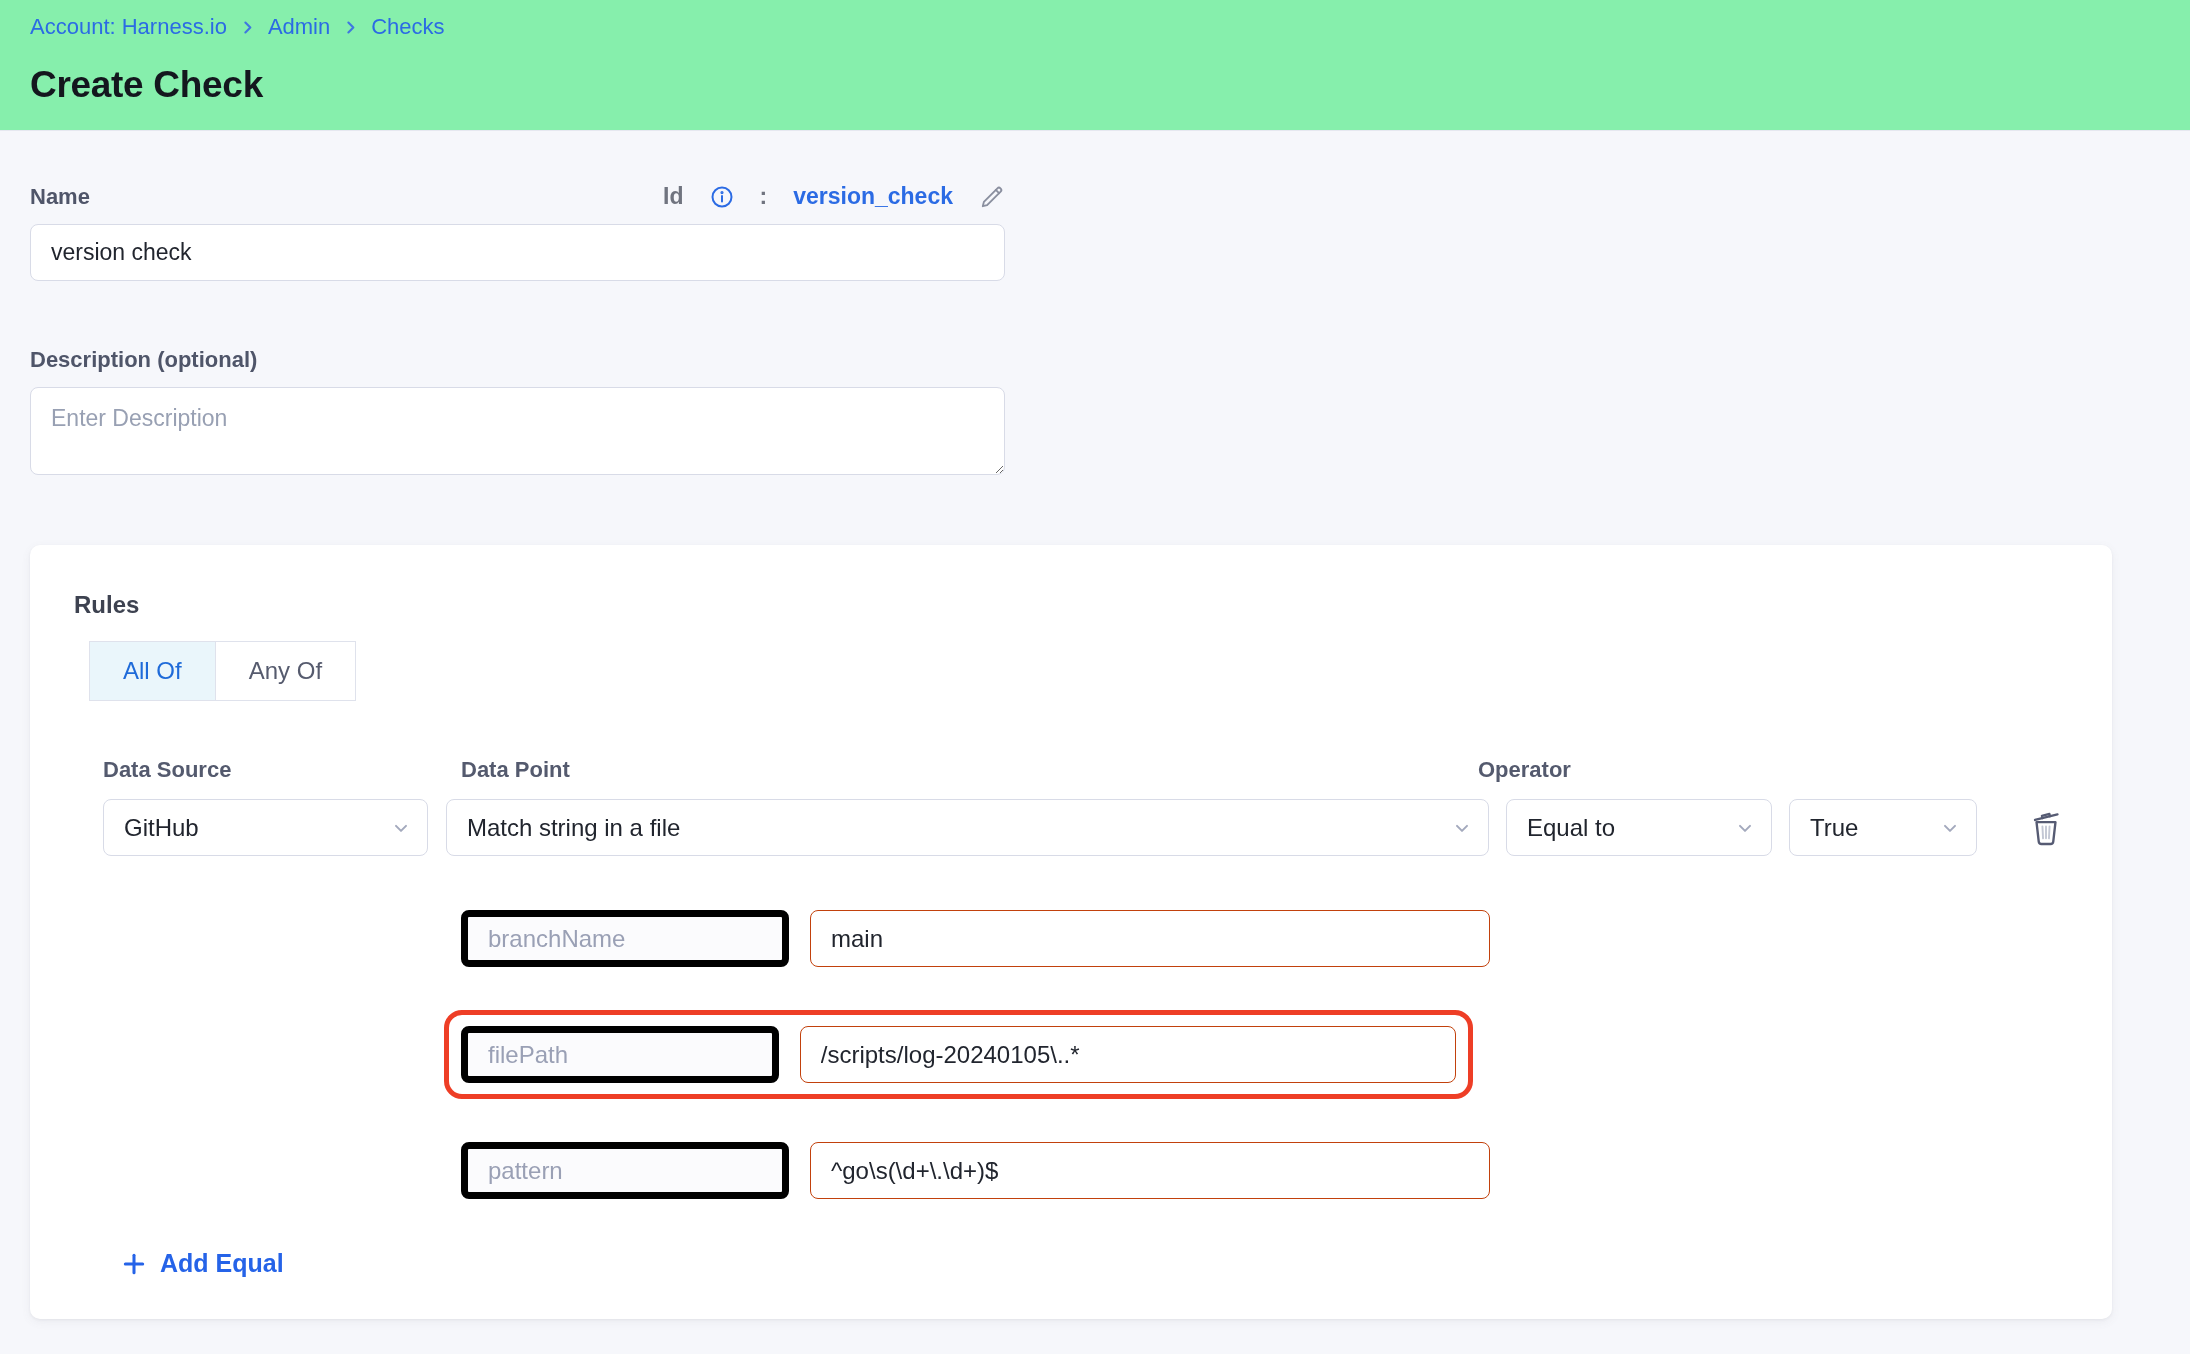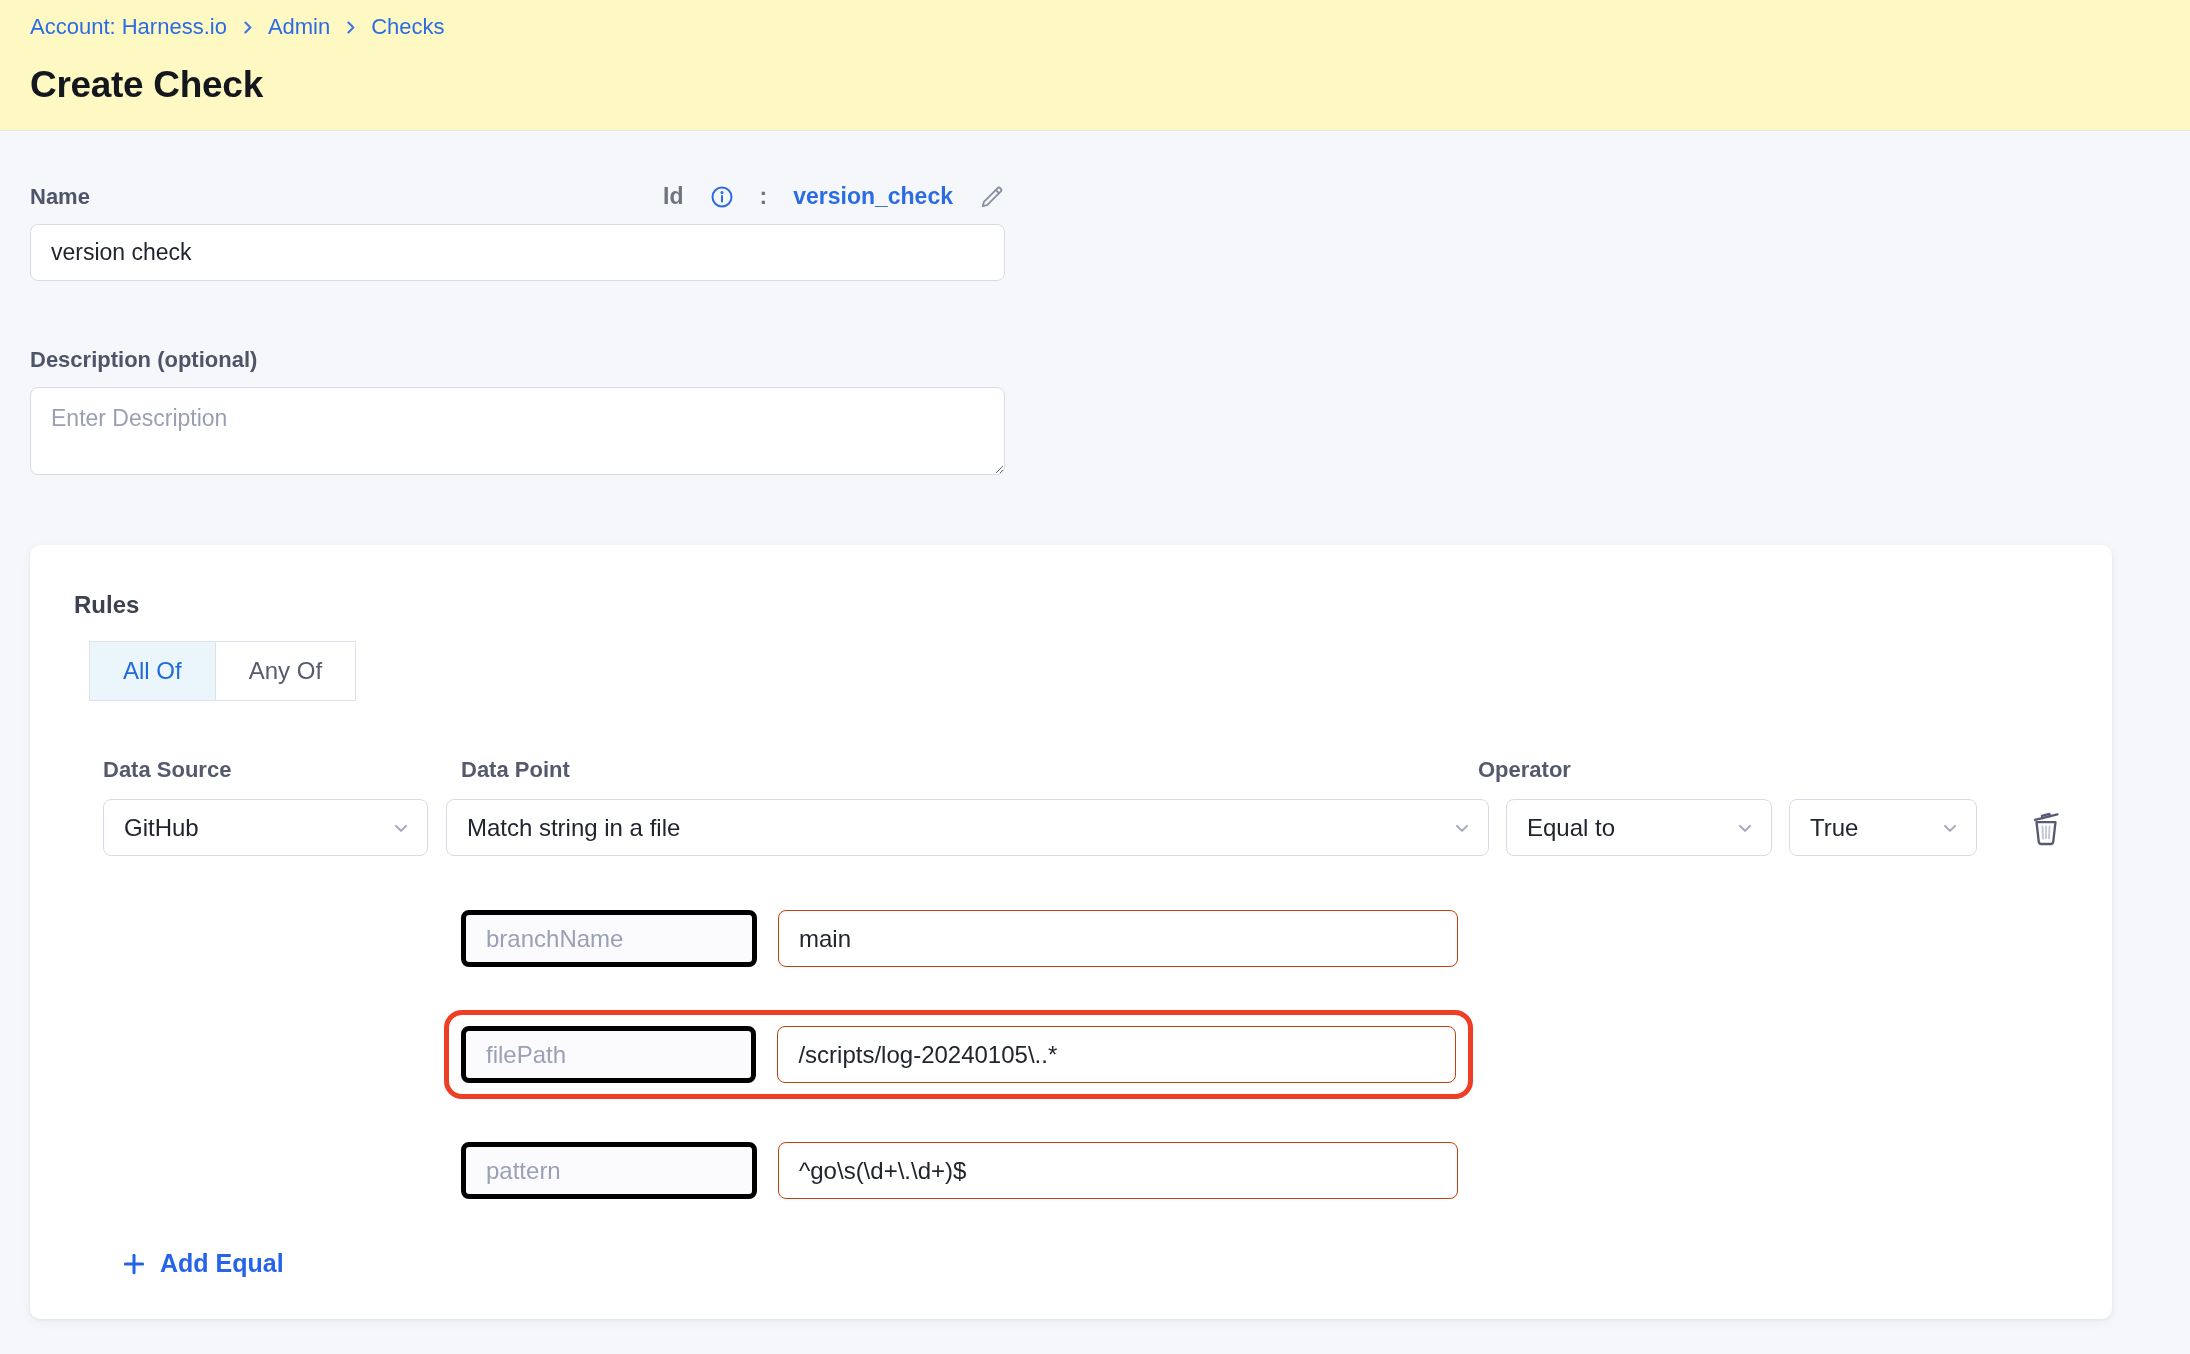--- a/index.html
+++ b/index.html
@@ -5,21 +5,21 @@
   * { box-sizing: border-box; margin: 0; padding: 0; }
   html, body { width: 2190px; height: 1354px; overflow: hidden; }
   body {
     font-family: "Liberation Sans", "DejaVu Sans", sans-serif;
     background: #f6f7fb;
     color: #21252e;
   }
 
   
   .header {
-    background: #fef9c3;
+    background: #86efac;
     padding: 14px 30px 24px 30px;
     border-bottom: 1px solid #e6e8f0;
   }
   .breadcrumb {
     display: flex;
     align-items: center;
     gap: 12px;
     font-size: 22px;
     color: #2b6be4;
     margin-bottom: 24px;
@@ -156,24 +156,24 @@
   .trash-btn {
     margin-left: 47px;
     background: none; border: none; cursor: pointer;
     display: inline-flex; align-items: center;
     padding: 4px;
   }
 
   .param-row { display: flex; align-items: center; margin-left: 358px; }
   .param-row.first { margin-top: 54px; }
   .param-key {
-    width: 296px;
+    width: 328px;
     height: 57px;
     background: #fbfbfd;
-    border: 5px solid #000000;
+    border: 7px solid #000000;
     border-radius: 8px;
     display: flex;
     align-items: center;
     padding: 0 20px;
     font-size: 24px;
     color: #9aa0b5;
     margin-right: 21px;
   }
   .param-value {
     width: 680px;

